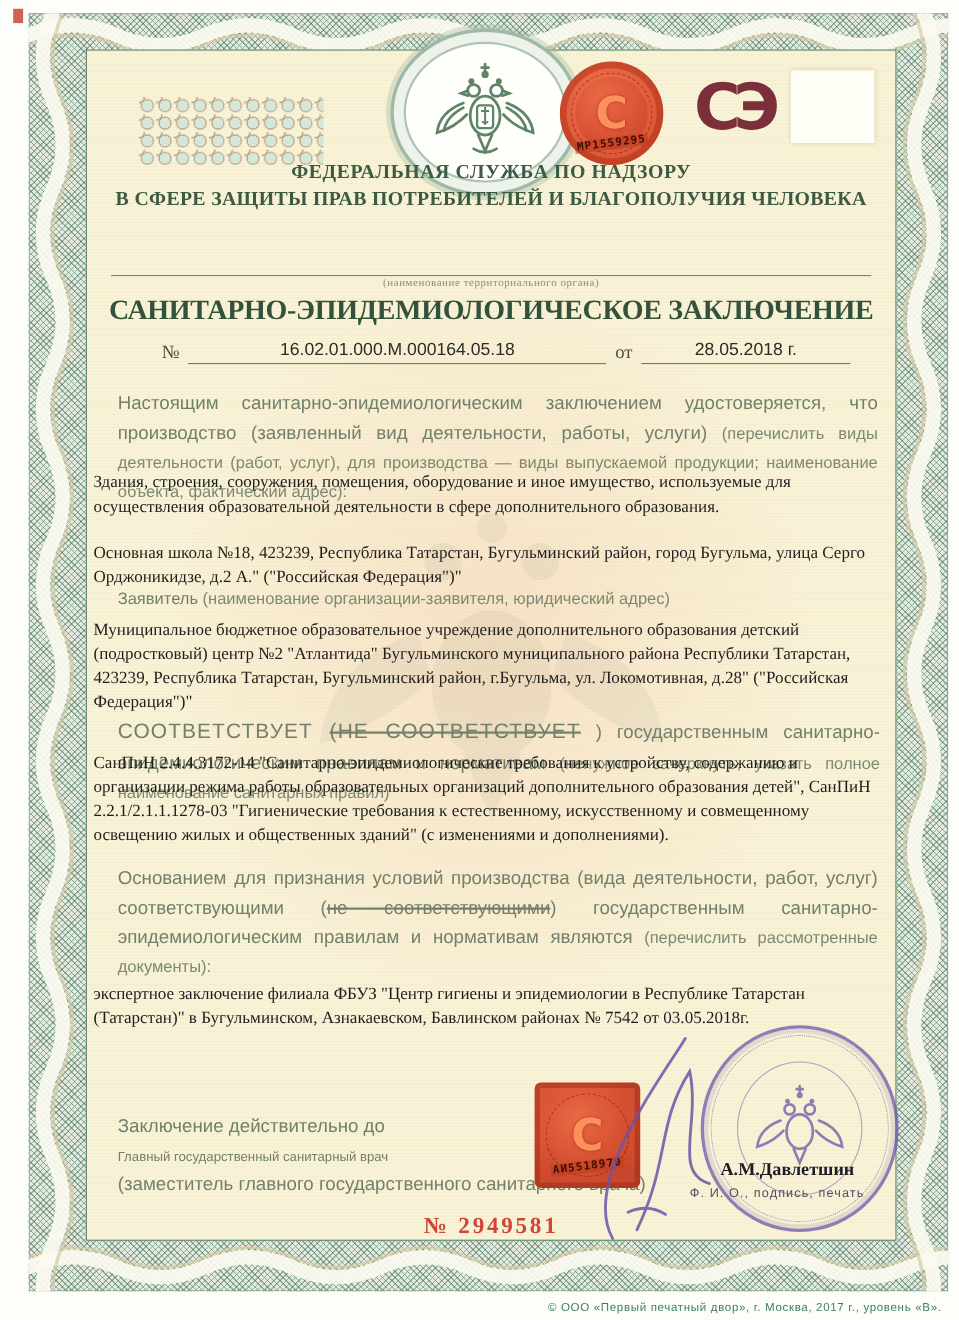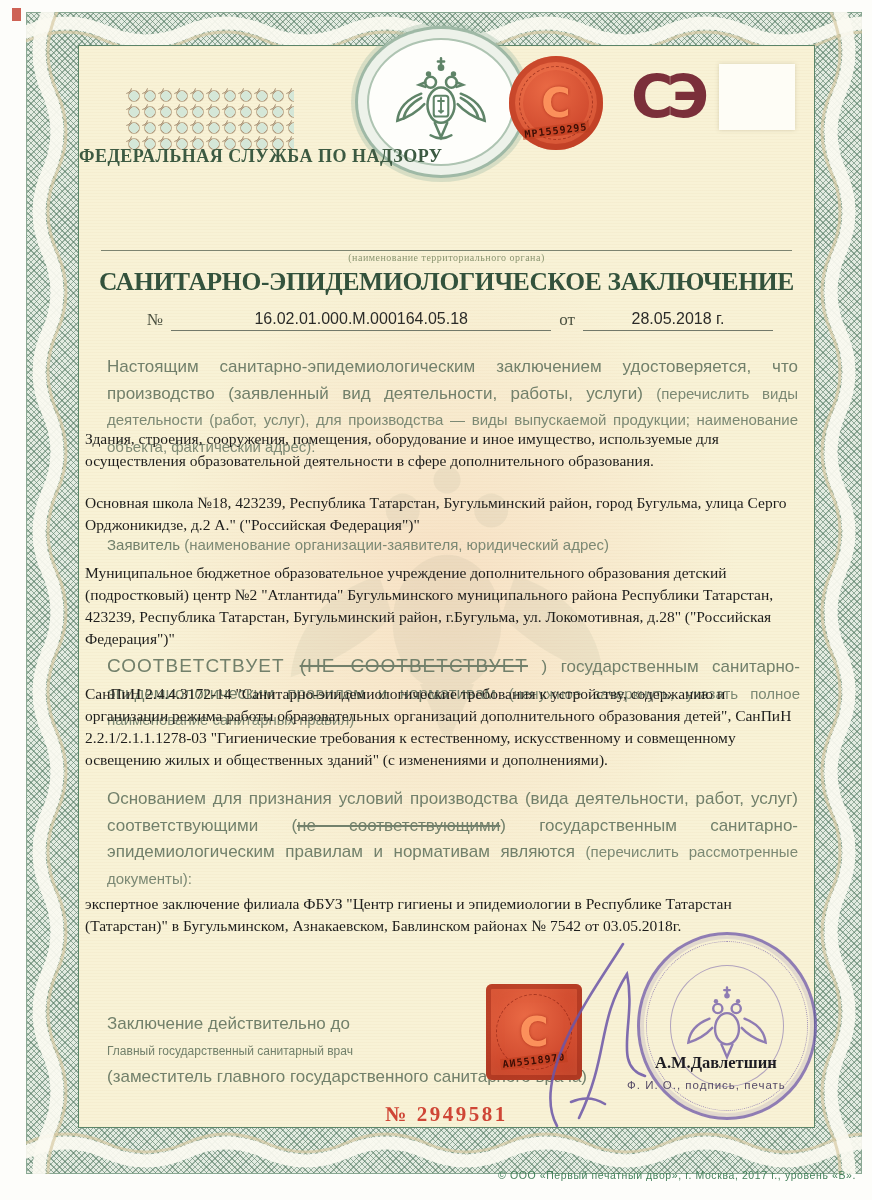--- a/index.html
+++ b/index.html
@@ -61,21 +61,21 @@
     position:absolute; bottom:14px; left:50%; transform:translateX(-50%) rotate(-7deg);
     font-family:"DejaVu Sans Mono", monospace; font-size:10px; font-weight:bold;
     color:#3c0e05; background:rgba(190,60,30,.55); padding:0 2px; letter-spacing:1px; white-space:nowrap;
   }
   .se-logo {
     position:absolute; left:552px; top:22px;
     font-family:"DejaVu Sans", sans-serif; font-weight:900; font-size:58px; line-height:1;
     color:#7b2f3a; letter-spacing:-7px;
   }
   .white-rect { position:absolute; left:640px; top:18px; width:76px; height:66px; background:#fefdf6; box-shadow:0 0 4px rgba(120,110,70,.25); }
-  .agency1 { position:absolute; top:100px; left:0; right:0; text-align:left;
+  .agency1 { position:absolute; top:100px; left:0; right:0; text-align:center;
     font-weight:bold; font-size:18px; color:#3c5a42; letter-spacing:.5px; }
   .agency2 { position:absolute; top:124px; left:0; right:0; text-align:center;
     font-weight:bold; font-size:18px; color:#3c5a42; letter-spacing:.3px; }
   .territorial { position:absolute; top:153px; left:40px; right:40px; text-align:center;
     font-weight:bold; font-size:14.5px; color:#4c5140; line-height:1.35; }
   .rule { position:absolute; top:204px; left:22px; right:22px; border-top:1px solid #7d8470; }
   .rule-caption { position:absolute; top:206px; left:0; right:0; text-align:center;
     font-size:10px; color:#8a9470; letter-spacing:.5px; }
   .doc-title { position:absolute; top:221px; left:0; right:0; text-align:center;
     font-weight:bold; font-size:25.5px; color:#33523c; letter-spacing:-.3px; }
@@ -114,21 +114,21 @@
   }
   .stamp::before { content:""; position:absolute; inset:6px; border-radius:50%; border:1.5px dotted rgba(108,85,168,.65); }
   .stamp::after  { content:""; position:absolute; inset:30px; border-radius:50%; border:1.5px solid rgba(108,85,168,.5); }
   .sig-svg { position:absolute; left:448px; top:880px; width:180px; height:210px; }
   .signer-name { position:absolute; left:576px; top:1007px; font-size:16.5px; font-weight:bold; color:#1d1c22; white-space:nowrap; }
   .signer-caption { position:absolute; left:548px; top:1033px; font-family:"Liberation Sans", sans-serif;
     font-size:11.5px; color:#564b68; letter-spacing:1px; white-space:nowrap; }
   .serial { position:absolute; top:1056px; left:0; right:0; text-align:center;
     font-size:21px; color:#cf4636; letter-spacing:2.5px; font-weight:bold; }
   .watermark { position:absolute; left:50%; top:400px; transform:translateX(-50%); opacity:.055; }
-  .print-footer { position:absolute; right:16px; bottom:19px;
+  .print-footer { position:absolute; right:16px; bottom:5px;
     font-family:"Liberation Sans", sans-serif; font-size:10.5px; color:#43805a; letter-spacing:.6px;text-align:right; }
   .print-mark { position:absolute; left:12px; top:8px; width:9px; height:13px; background:#c23b2c; opacity:.8; }
 </style>
 </head>
 <body>
 
 <div class="page">
   <div class="print-mark"></div>
 
   <div class="frame">
@@ -192,20 +192,21 @@
       <div class="holo-round">
         <span class="holo-ring"></span>
         <span class="holo-c">С</span>
         <span class="holo-num">МР1559295</span>
       </div>
 
       <div class="se-logo">СЭ</div>
       <div class="white-rect"></div>
 
       <div class="agency1">ФЕДЕРАЛЬНАЯ СЛУЖБА ПО НАДЗОРУ</div>
+      <div class="agency2">В СФЕРЕ ЗАЩИТЫ ПРАВ ПОТРЕБИТЕЛЕЙ И БЛАГОПОЛУЧИЯ  ЧЕЛОВЕКА</div>
       <div class="rule"></div>
       <div class="rule-caption">(наименование территориального органа)</div>
 
       <div class="doc-title">САНИТАРНО-ЭПИДЕМИОЛОГИЧЕСКОЕ ЗАКЛЮЧЕНИЕ</div>
 
       <div class="number-line">
         <span class="lbl">№</span>
         <span class="fill fill-number">16.02.01.000.М.000164.05.18</span>
         <span class="lbl">от</span>
         <span class="fill fill-date">28.05.2018 г.</span>

